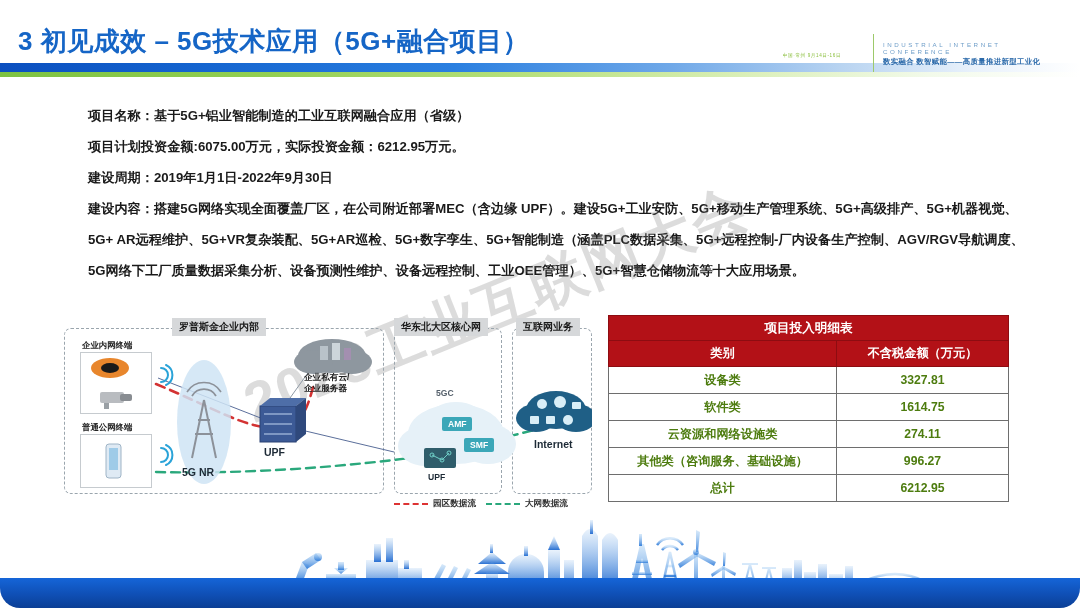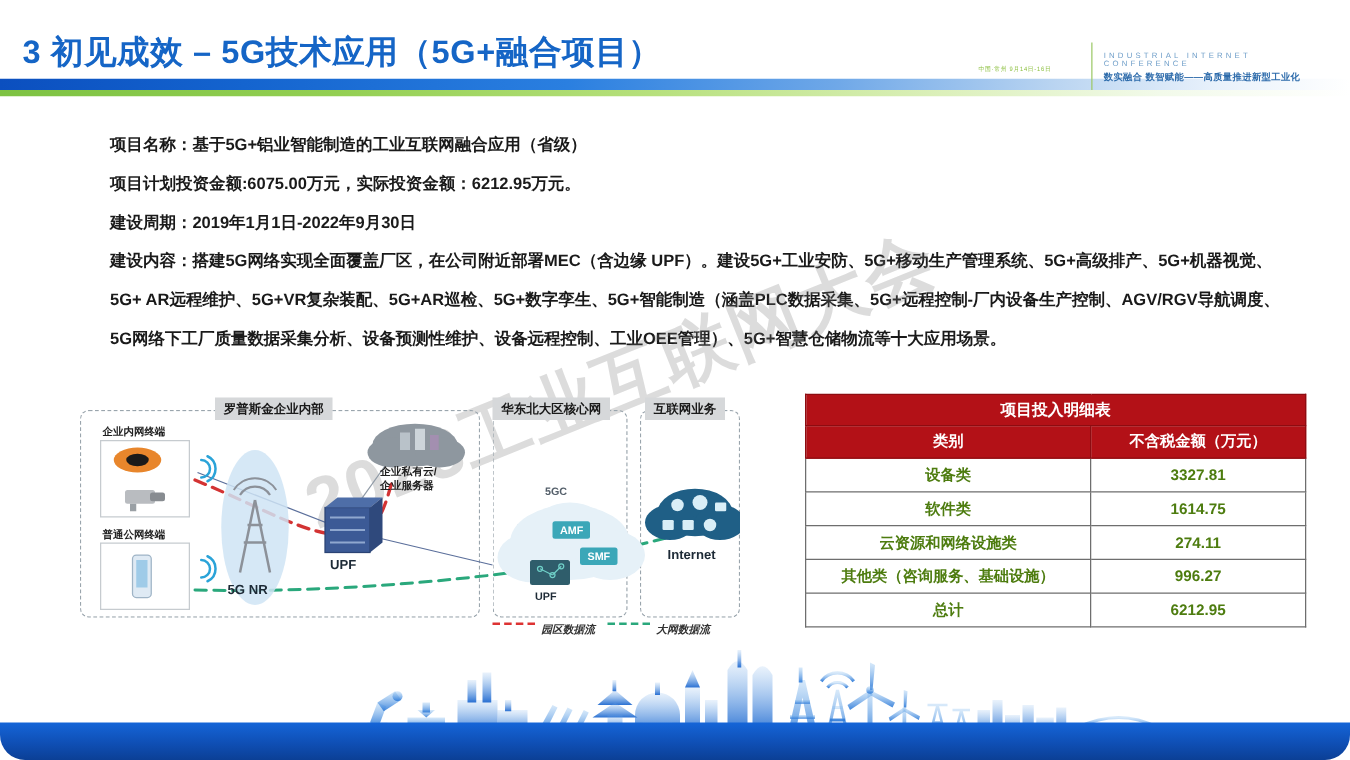--- a/index.html
+++ b/index.html
@@ -162,28 +162,28 @@
     font-size: 8.6px; font-weight: bold; color: #222;
     line-height: 11px; white-space: nowrap; z-index: 5;
   }
   #legend {
     position: absolute;
     left: 330px; top: 186px;
     display: flex; align-items: center; gap: 10px;
     font-size: 8.6px; font-weight: bold; color: #333;
     z-index: 7;
   }
-  .legend-item { display: flex; gap: 5px; font-style: italic; }
+  .legend-item { display: flex; align-items: center; gap: 5px; }
   .legend-dash { width: 34px; height: 0; border-top: 2.5px dashed #d33; }
   .legend-dash.green { border-top-color: #2aa87c; }
 
   
   #invest-table {
     position: absolute;
-    left: 644px; top: 315px;
+    left: 608px; top: 315px;
     width: 400px;
     border-collapse: collapse;
     table-layout: fixed;
   }
   #invest-table td, #invest-table th {
     border: 1.4px solid #6e6e6e;
     text-align: center;
     font-size: 12.2px;
     font-weight: bold;
     color: #4d7c0f;

